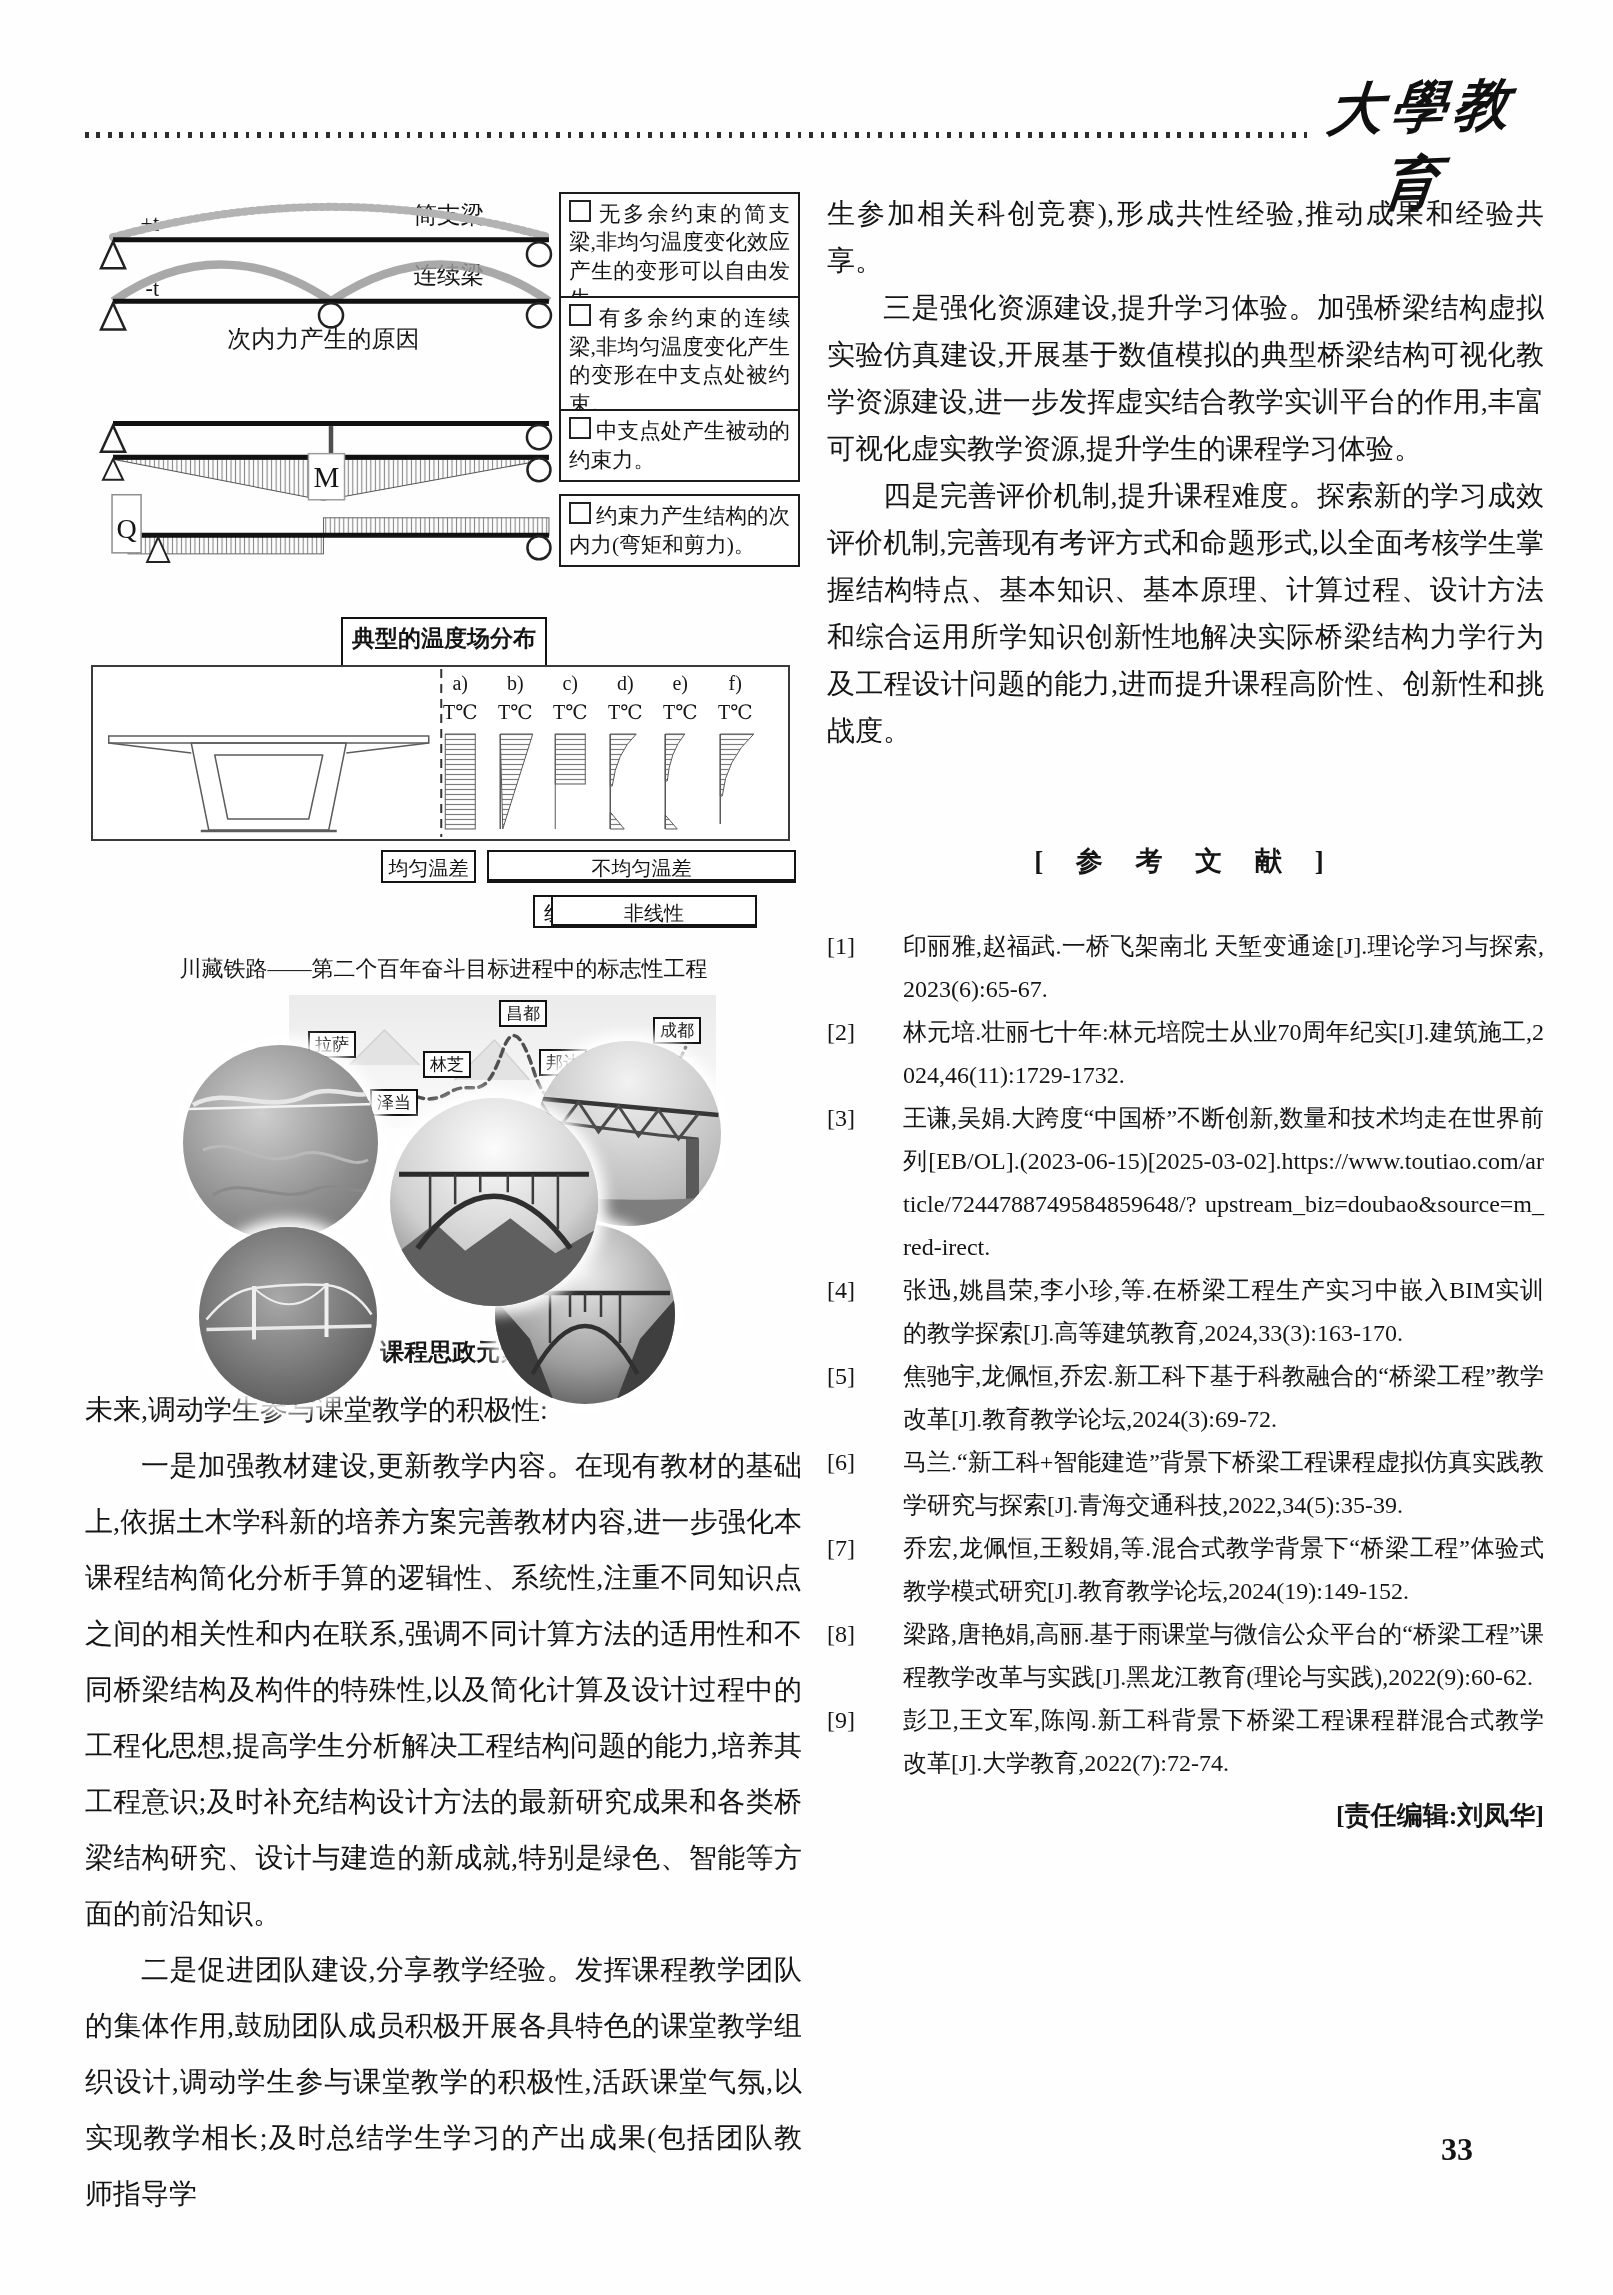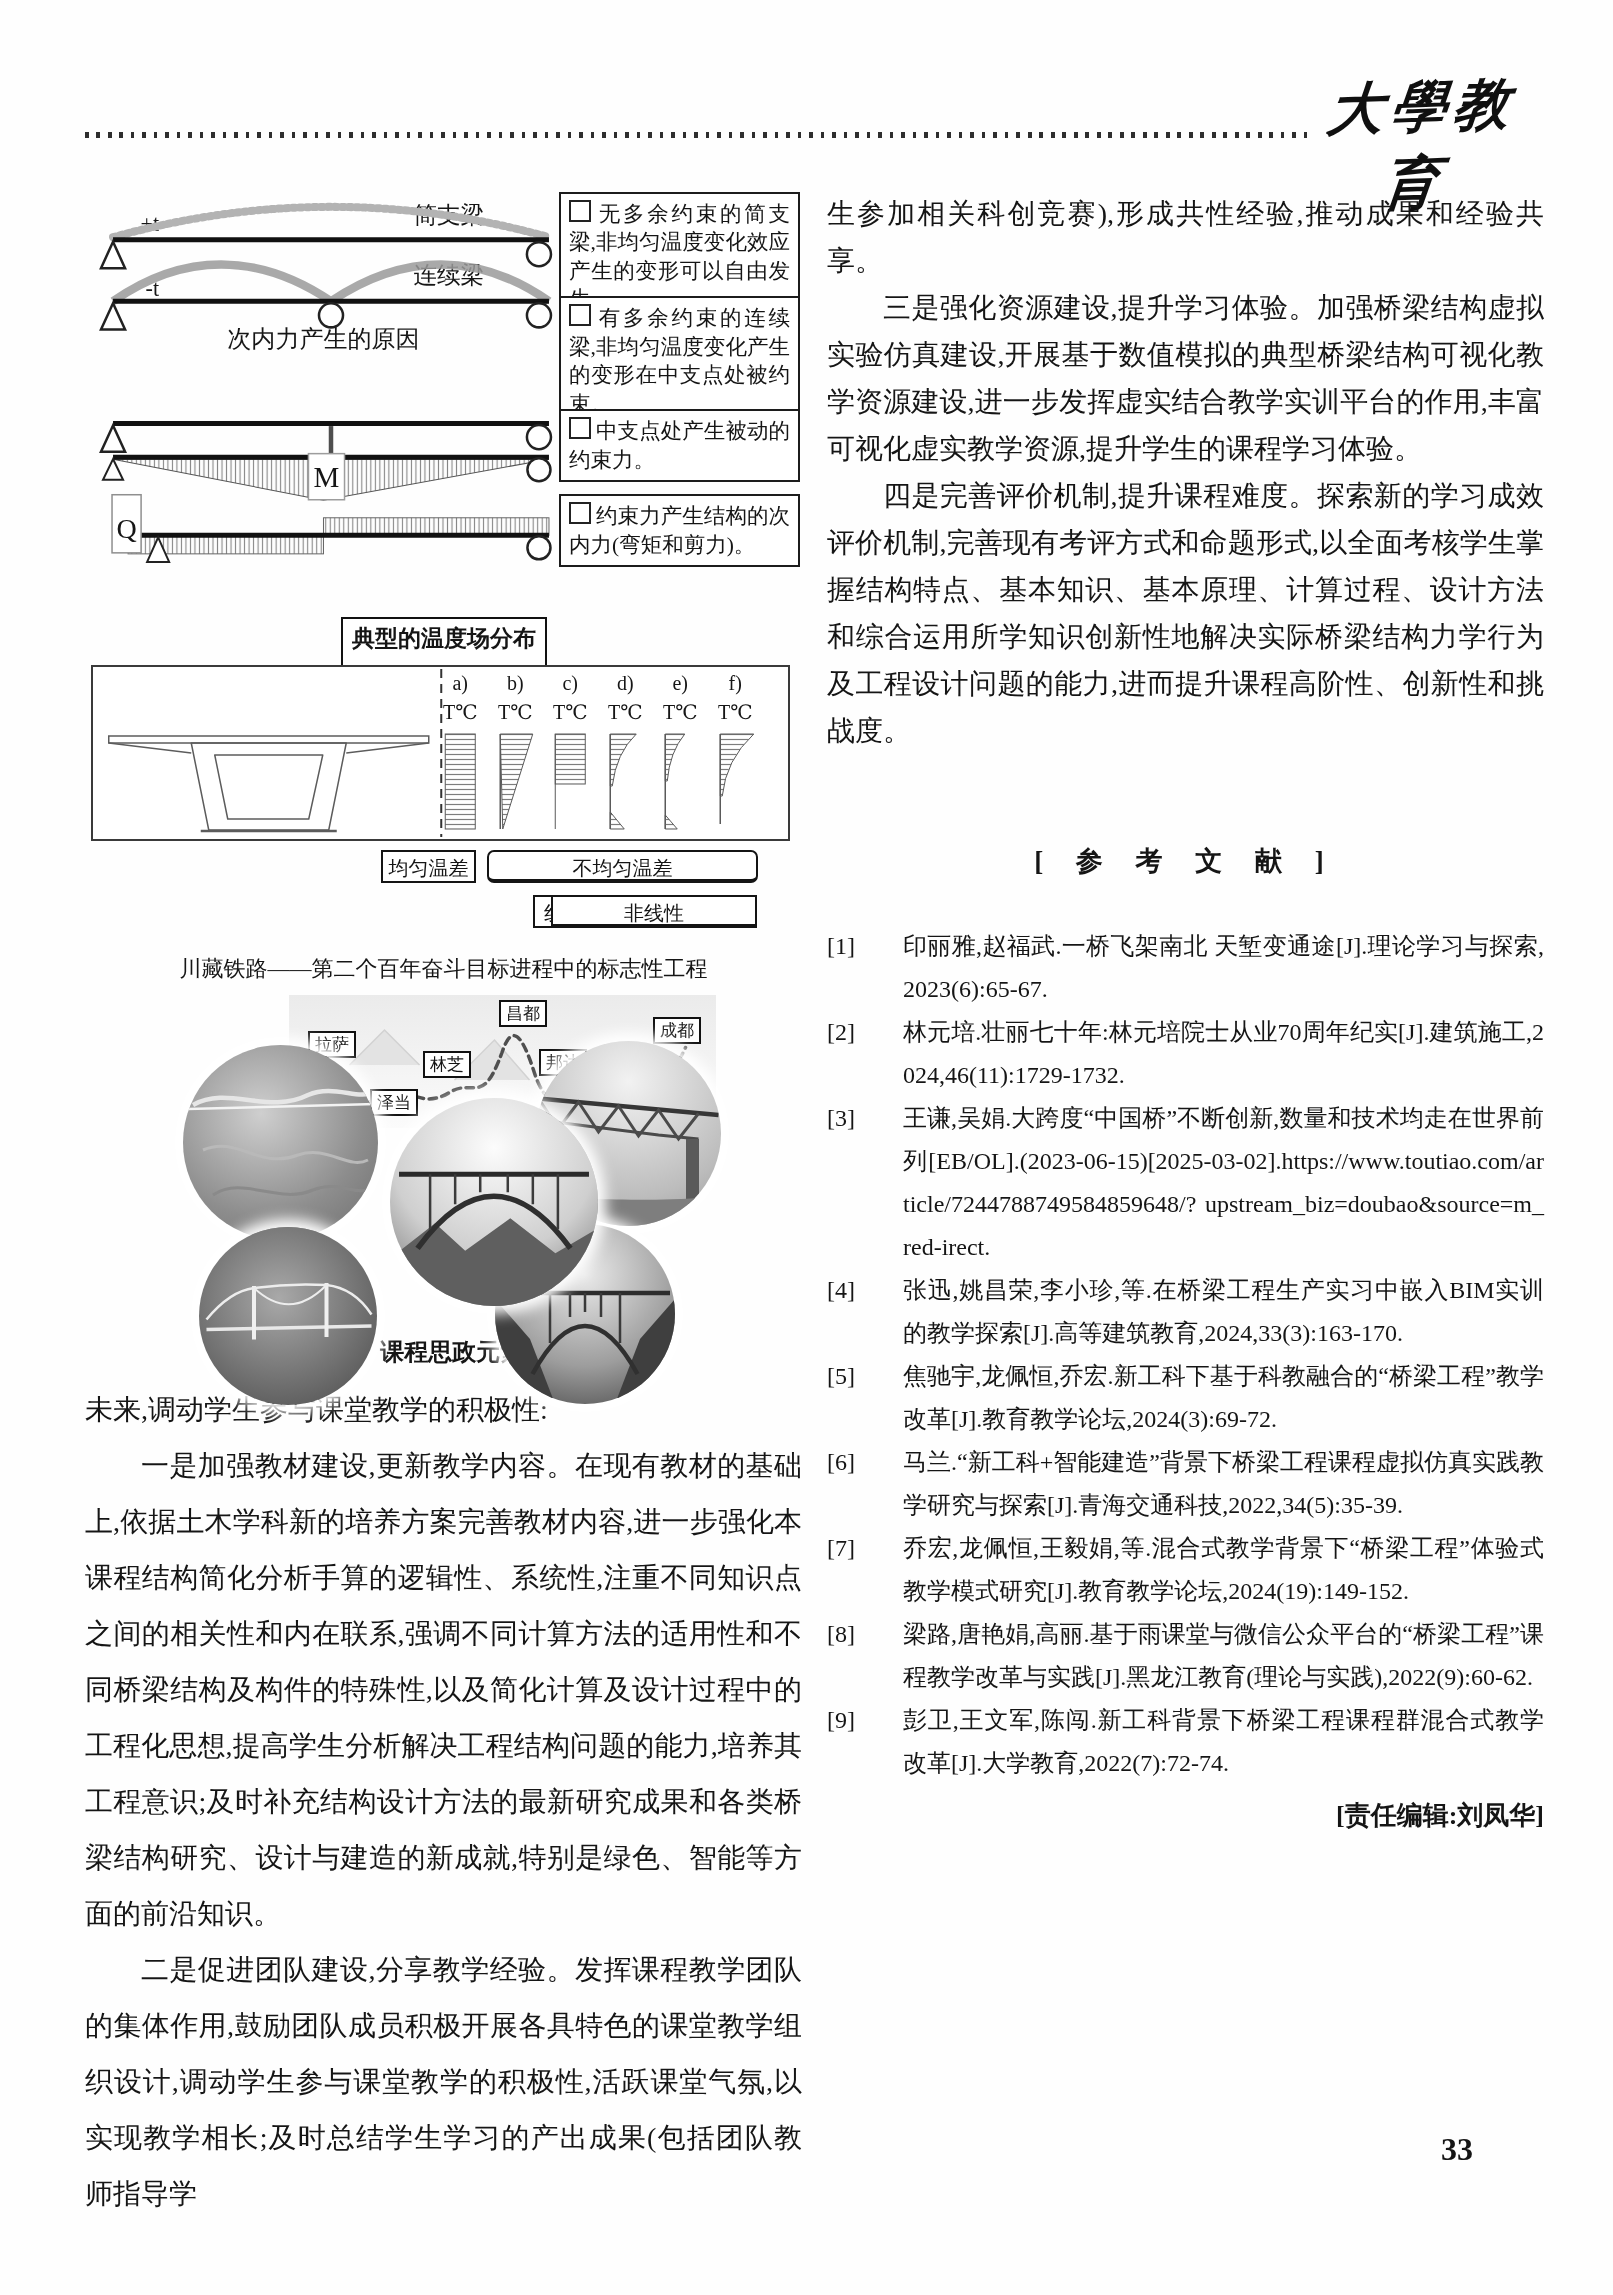--- a/index.html
+++ b/index.html
@@ -41,21 +41,21 @@
   }
   .temp-box {
     position:absolute; left:6px; top:475px; width:699px; height:176px; box-sizing:border-box;
     border:2px solid #3a3a3a; background:#fff;
   }
   .legend-box {
     position:absolute; box-sizing:border-box; border:2.5px solid #141414; background:#fff;
     text-align:center; font-size:20px; line-height:28px; padding-top:2px;
   }
   .lg-uniform    { left:296px; top:660px; width:95px; height:33px; }
-  .lg-nonuniform { left:402px; top:660px; width:271px; height:33px; border-bottom-width:4px;border-radius:7px; }
+  .lg-nonuniform { left:402px; top:660px; width:309px; height:33px; border-bottom-width:4px; }
   .lg-linear     { left:404px; top:705px; width:62px; height:33px;margin-left:44px; }
   .lg-nonlinear  { left:466px; top:705px; width:206px; height:33px; border-bottom-width:4px; }
   .rail-caption { position:absolute; left:0; top:764px; width:717px; text-align:center; font-size:22px; }
   
   .collage { position:absolute; left:0; top:802px; width:717px; height:341px; }
   .routemap {
     position:absolute; left:204px; top:3px; width:427px; height:133px;
     background:linear-gradient(#ebebeb,#fbfbfb);
   }
   .station {

